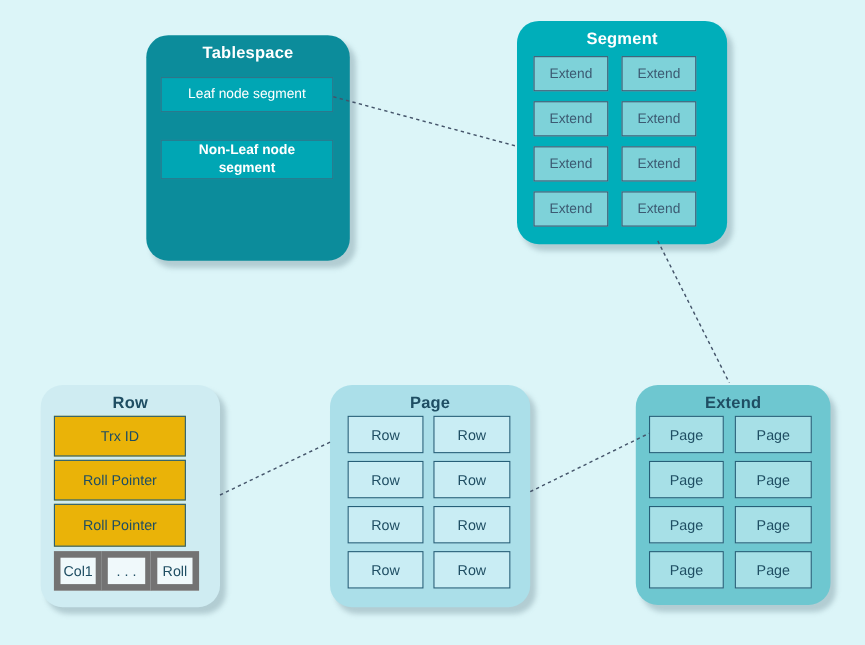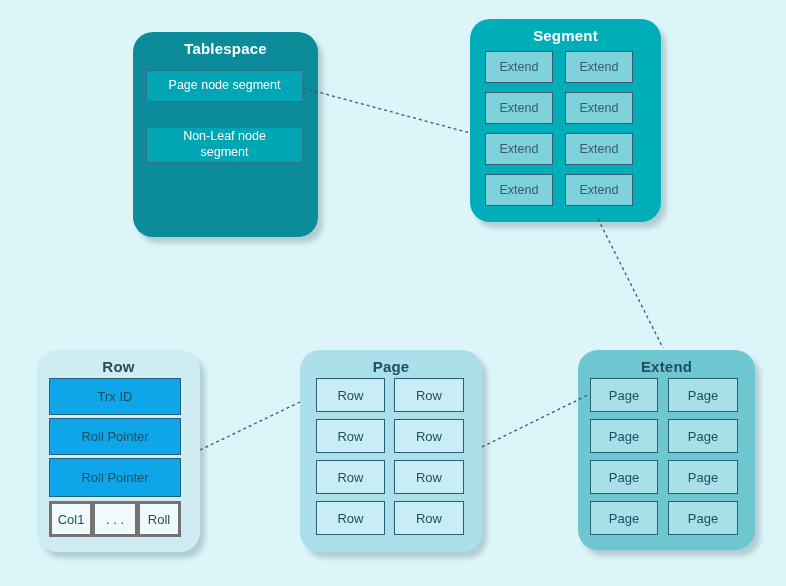--- a/index.html
+++ b/index.html
@@ -50,21 +50,21 @@
     color: #ffffff;
     font-size: 12.5px;
     line-height: 1.25;
     display: flex;
     align-items: center;
     justify-content: center;
     text-align: center;
     padding: 0 14px;
   }
   .ts-item-0 { top: 38px;  height: 32px; }
-  .ts-item-1 { top: 95px;  height: 36px; }
+  .ts-item-1 { top: 95px;  height: 36px; font-weight: bold; }
   .ts-item-2 { top: 156px; height: 31px; }
 
   
   .node-segment { left: 470px; top: 19px; width: 191px; height: 203px; background: #00aeba; }
   .seg-grid {
     position: absolute;
     left: 15px; top: 32px;
     display: grid;
     grid-template-columns: 68px 68px;
     grid-auto-rows: 32px;
@@ -80,44 +80,44 @@
     display: flex;
     align-items: center;
     justify-content: center;
   }
 
   
   .node-row { left: 37px; top: 350px; width: 163px; height: 202px; background: #cfecf2; }
   .row-item {
     position: absolute;
     left: 12px;
-    width: 132px;
-    box-sizing: border-box;
-    background: #0ea5e9;
+    width: 120px;
+    box-sizing: border-box;
+    background: #eab308;
     border: 1px solid #265f78;
     color: #1f4e63;
     font-size: 13px;
     display: flex;
     align-items: center;
     justify-content: center;
     text-align: center;
   }
   .row-item-0 { top: 28px;  height: 37px; }
   .row-item-1 { top: 68px;  height: 37px; }
   .row-item-2 { top: 108px; height: 39px; }
   .row-cols {
     position: absolute;
     left: 12px; top: 151px;
     display: flex;
   }
   .row-col-cell {
     box-sizing: border-box;
     height: 36px;
     background: #f0f9fb;
-    border: 3px solid #737373;
+    border: 6px solid #737373;
     color: #1f4e63;
     font-size: 13px;
     display: flex;
     align-items: center;
     justify-content: center;
   }
   .row-col-0 { width: 44px; }
   .row-col-1 { width: 46px; margin-left: -1px; }
   .row-col-2 { width: 44px; margin-left: -1px; }
 
@@ -179,21 +179,21 @@
 
   <svg class="connector-layer" viewBox="0 0 786 586" xmlns="http://www.w3.org/2000/svg">
     <line class="connector" x1="303" y1="88" x2="470" y2="133"></line>
     <line class="connector" x1="598" y1="219" x2="663" y2="348"></line>
     <line class="connector" x1="482" y1="447" x2="590" y2="394"></line>
     <line class="connector" x1="200" y1="450" x2="300" y2="402"></line>
   </svg>
 
   <div class="node node-tablespace">
     <div class="node-title title-light">Tablespace</div>
-    <div class="ts-item ts-item-0">Page node segment</div>
+    <div class="ts-item ts-item-0">Leaf node segment</div>
     <div class="ts-item ts-item-1">Non-Leaf node segment</div>
   </div>
 
   <div class="node node-segment">
     <div class="node-title title-light">Segment</div>
     <div class="seg-grid">
       <div class="seg-cell">Extend</div>
       <div class="seg-cell">Extend</div>
       <div class="seg-cell">Extend</div>
       <div class="seg-cell">Extend</div>

